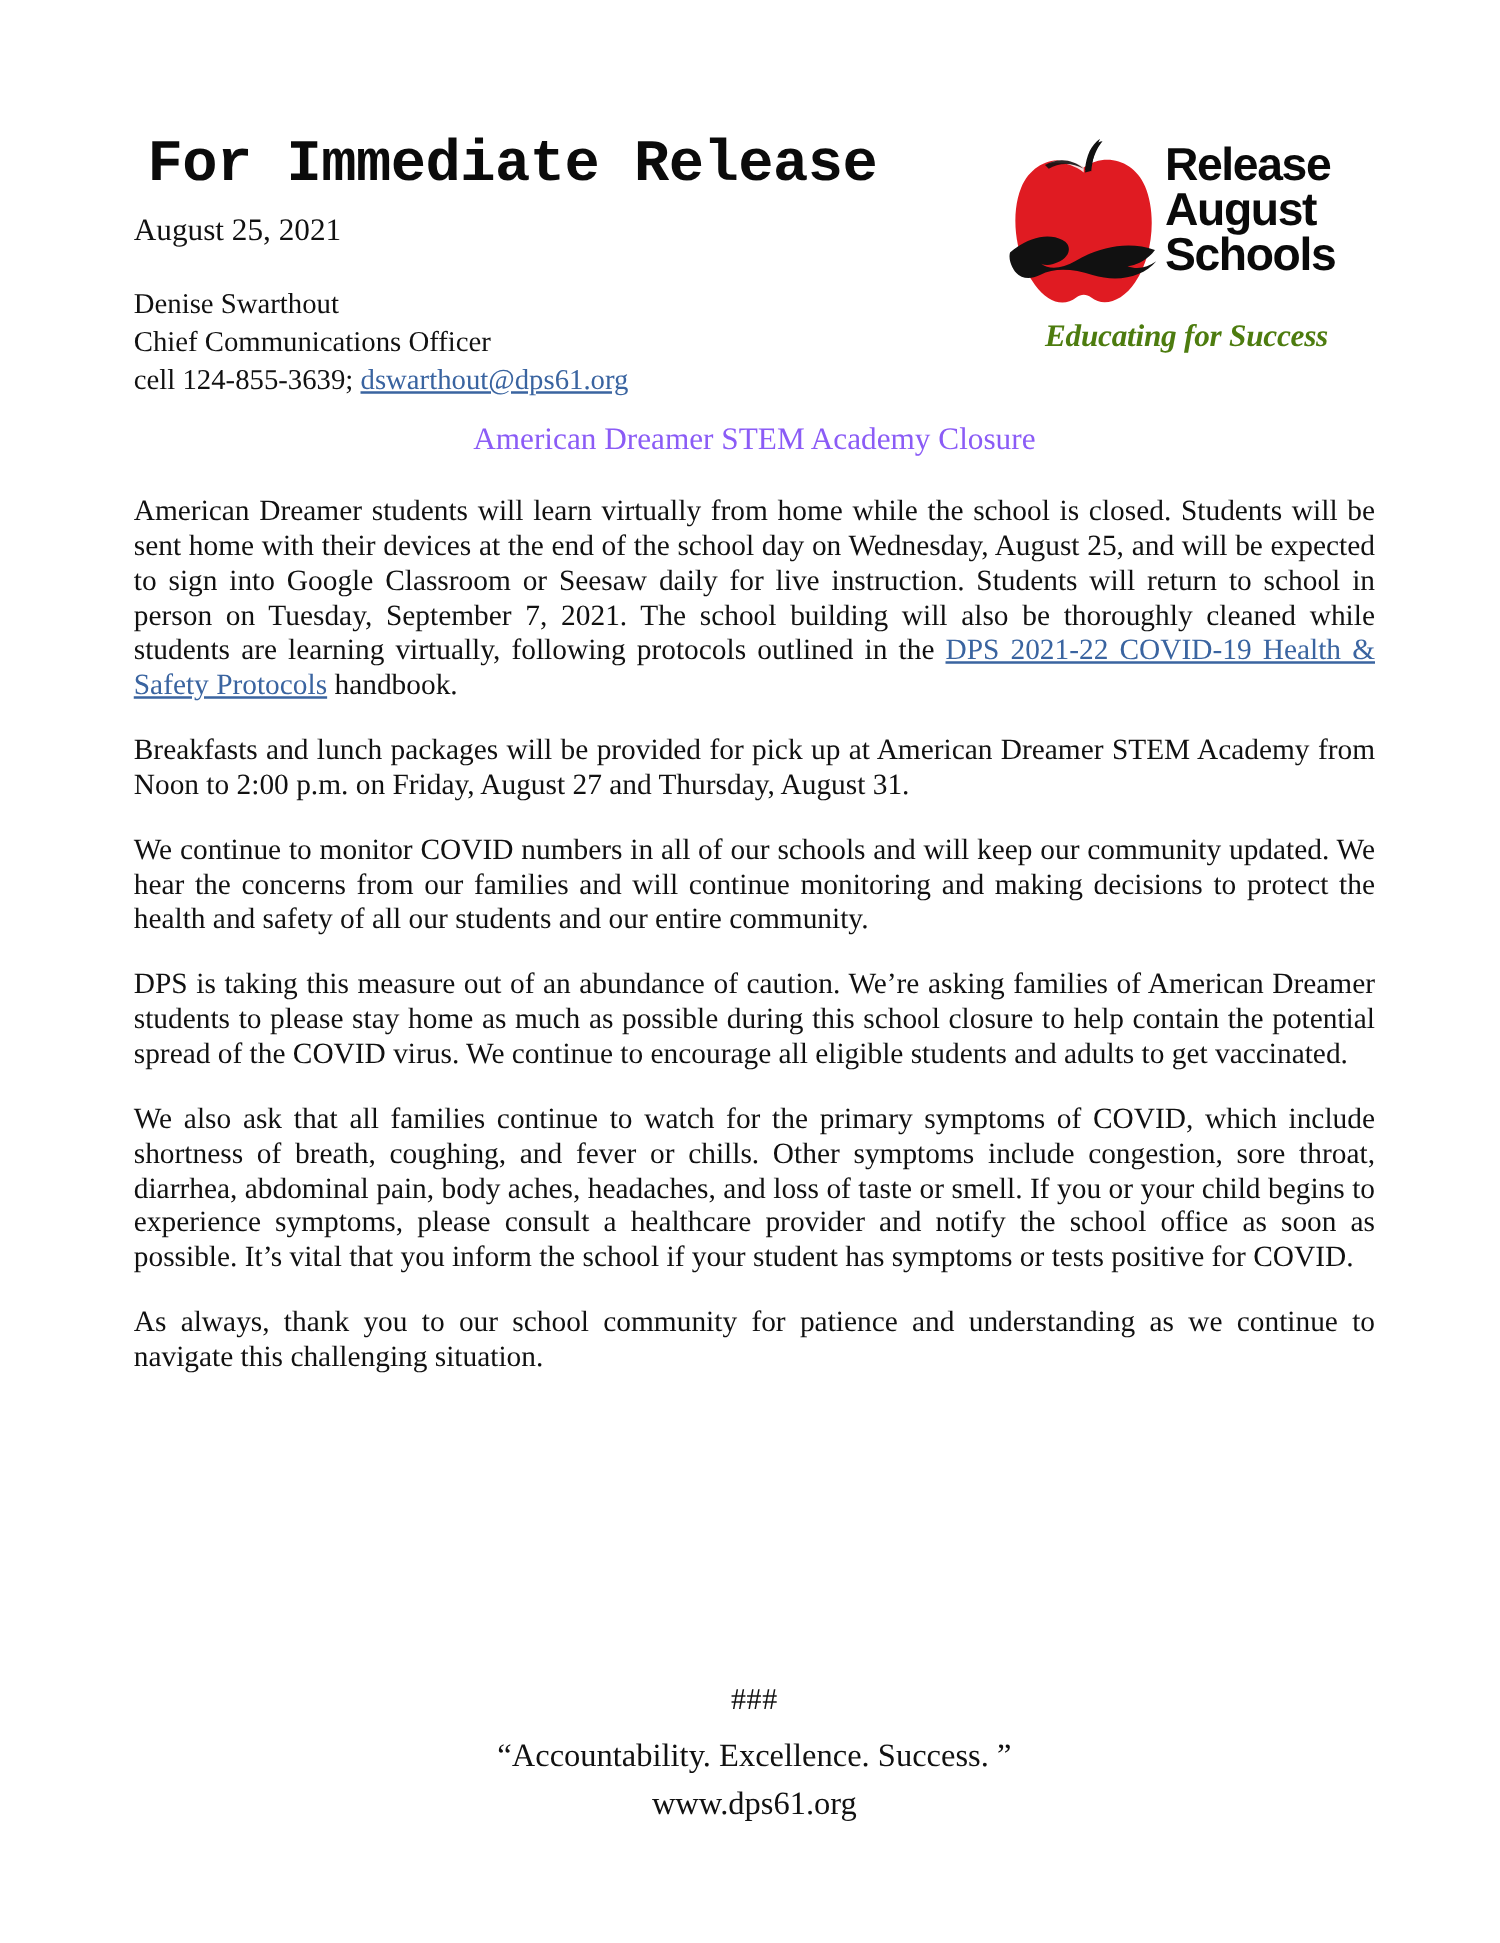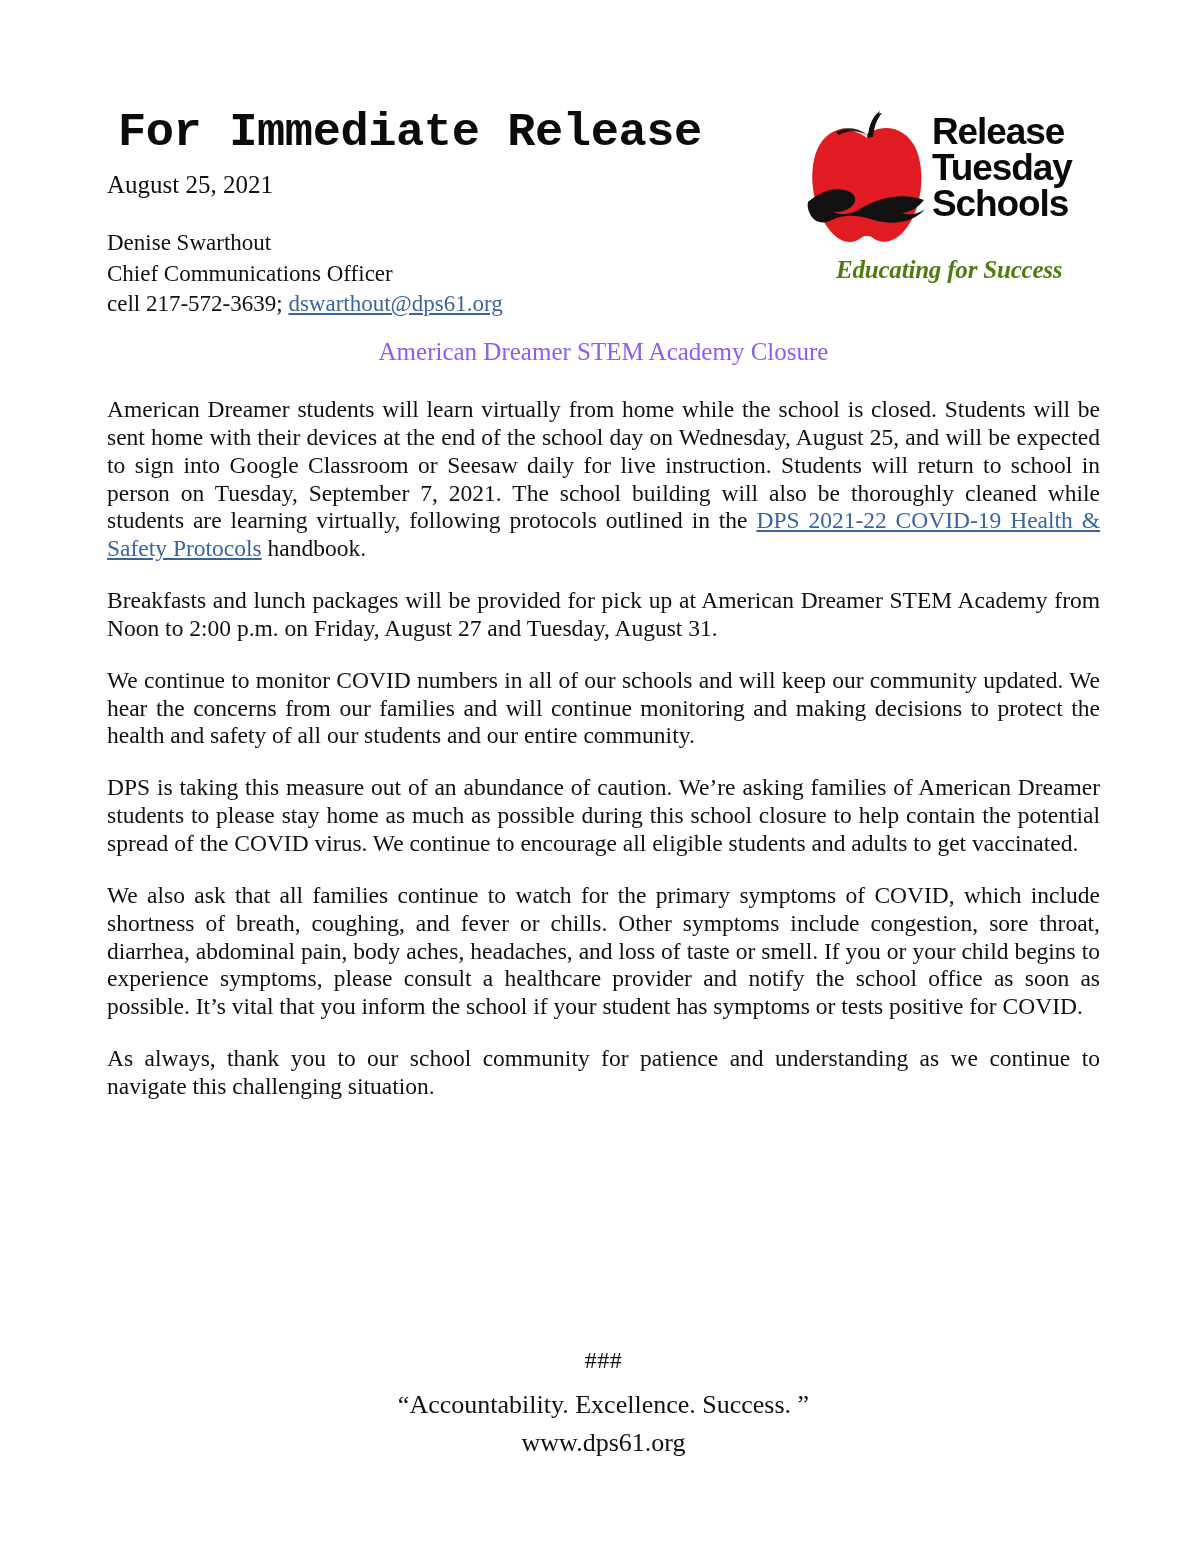--- a/index.html
+++ b/index.html
@@ -176,21 +176,21 @@
   <div class="header">
 
     <div class="header-left">
       <h1 class="headline">For Immediate Release</h1>
       <div class="release-date">August 25, 2021</div>
 
       <div class="contact-block">
         <div class="contact-lines">
           <span class="cline">Denise Swarthout</span>
           <span class="cline">Chief Communications Officer</span>
-          <span class="cline"><span>cell 217-572-3639; </span><a class="link" href="#">dswarthout@dps61.org</a></span>
+          <span class="cline"><span>cell 124-855-3639; </span><a class="link" href="#">dswarthout@dps61.org</a></span>
         </div>
       </div>
     </div>
 
     <div class="logo">
       <div class="logo-row">
 
         <div class="apple-wrap">
           <svg viewBox="0 0 122 138" width="122" height="138" aria-hidden="true">
 
@@ -219,37 +219,37 @@
                      C 104 106, 112 104, 119 99
                      C 108 112, 88 116, 68 110
                      C 52 105, 38 104, 26 110
                      C 16 115, 8 112, 4 104
                      C 2 100, 1 96, 2 92 Z" fill="#111111"></path>
           </svg>
         </div>
 
         <div class="logo-words">
           <span>Release</span>
-          <span>Tuesday</span>
+          <span>August</span>
           <span>Schools</span>
         </div>
       </div>
 
       <div class="logo-tagline">Educating for Success</div>
     </div>
 
   </div>
 
   <div class="doc-title">American Dreamer STEM Academy Closure</div>
 
   <div class="body-copy">
 
     <p><span>American Dreamer students will learn virtually from home while the school is closed. Students will be sent home with their devices at the end of the school day on Wednesday, August 25, and will be expected to sign into Google Classroom or Seesaw daily for live instruction. Students will return to school in person on Tuesday, September 7, 2021. The school building will also be thoroughly cleaned while students are learning virtually, following protocols outlined in the </span><a class="link" href="#">DPS 2021-22 COVID-19 Health &amp; Safety Protocols</a><span> handbook.</span></p>
 
-    <p>Breakfasts and lunch packages will be provided for pick up at American Dreamer STEM Academy from Noon to 2:00 p.m. on Friday, August 27 and Tuesday, August 31.</p>
+    <p>Breakfasts and lunch packages will be provided for pick up at American Dreamer STEM Academy from Noon to 2:00 p.m. on Friday, August 27 and Thursday, August 31.</p>
     <p>We continue to monitor COVID numbers in all of our schools and will keep our community updated. We hear the concerns from our families and will continue monitoring and making decisions to protect the health and safety of all our students and our entire community.</p>
     <p>DPS is taking this measure out of an abundance of caution. We’re asking families of American Dreamer students to please stay home as much as possible during this school closure to help contain the potential spread of the COVID virus. We continue to encourage all eligible students and adults to get vaccinated.</p>
     <p>We also ask that all families continue to watch for the primary symptoms of COVID, which include shortness of breath, coughing, and fever or chills. Other symptoms include congestion, sore throat, diarrhea, abdominal pain, body aches, headaches, and loss of taste or smell. If you or your child begins to experience symptoms, please consult a healthcare provider and notify the school office as soon as possible. It’s vital that you inform the school if your student has symptoms or tests positive for COVID.</p>
     <p>As always, thank you to our school community for patience and understanding as we continue to navigate this challenging situation.</p>
   </div>
 
   <div class="footer">
     <div class="hashes">###</div>
     <div class="motto">“Accountability. Excellence. Success. ”</div>
     <div class="website">www.dps61.org</div>

